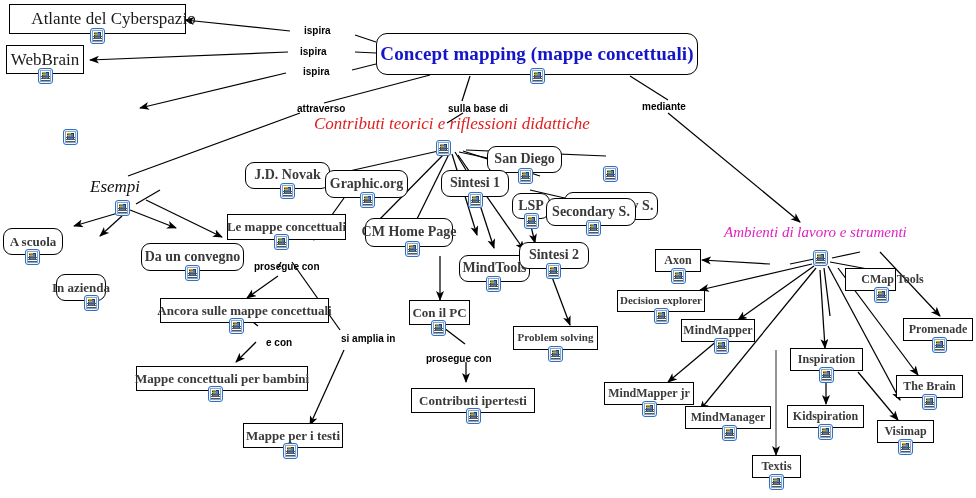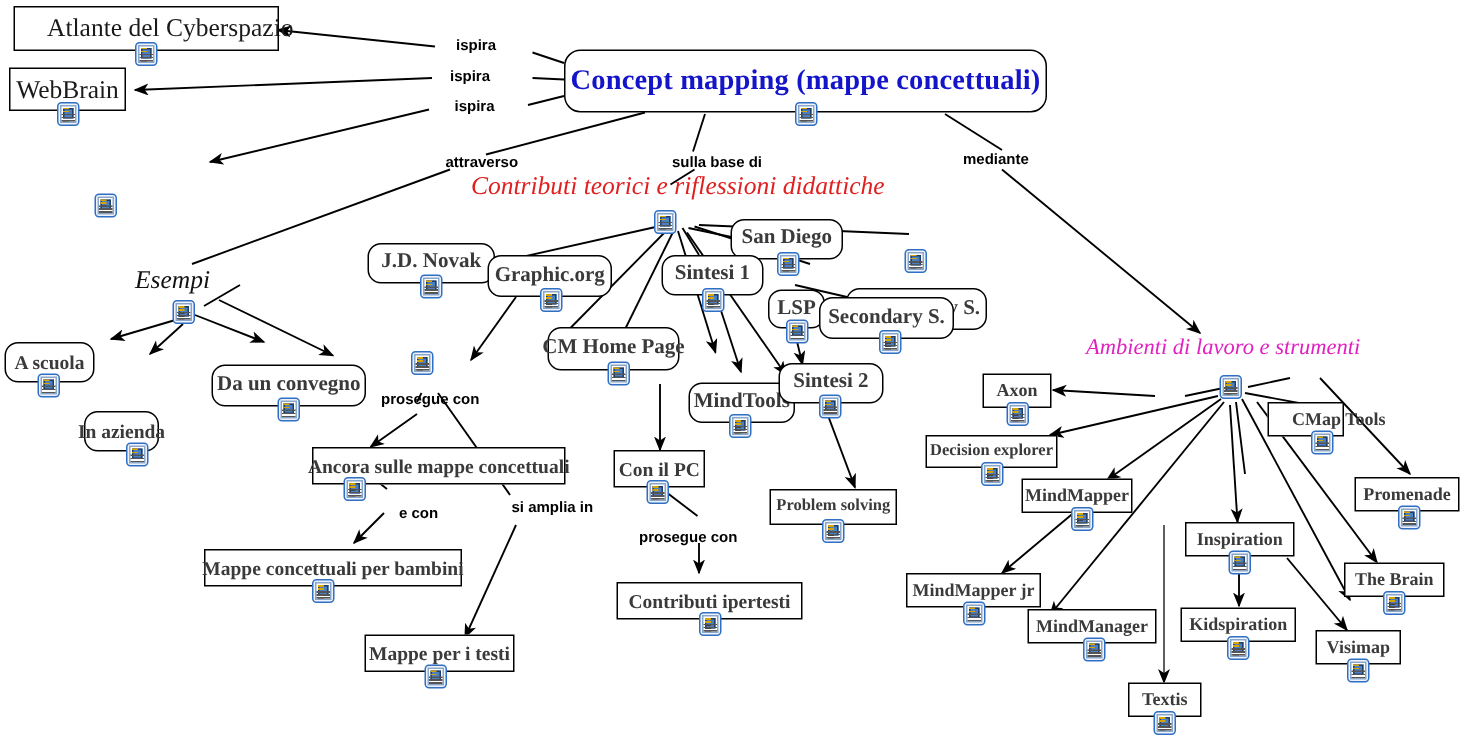--- a/index.html
+++ b/index.html
@@ -294,26 +294,29 @@
     </div>
 
   <div class="node round" style="left:141px;top:243px;width:103px;height:28px;font-size:14px;">
     <span>Da un convegno</span>
   </div>
   <div class="res" style="left:185px;top:265px;">
       <i></i>
       <u></u>
     </div>
 
+  <div class="node" style="left:227px;top:214px;width:119px;height:26px;font-size:13px;">
+    <span>Le mappe concettuali</span>
+  </div>
   <div class="res" style="left:274px;top:234px;">
       <i></i>
       <u></u>
     </div>
 
-  <div class="node" style="left:160px;top:298px;width:169px;height:25px;font-size:13px;margin-left:48px;">
+  <div class="node" style="left:160px;top:298px;width:169px;height:25px;font-size:13px;">
     <span>Ancora sulle mappe concettuali</span>
   </div>
   <div class="res" style="left:229px;top:318px;">
       <i></i>
       <u></u>
     </div>
 
   <div class="node" style="left:136px;top:366px;width:172px;height:25px;font-size:13px;">
     <span>Mappe concettuali per bambini</span>
   </div>

